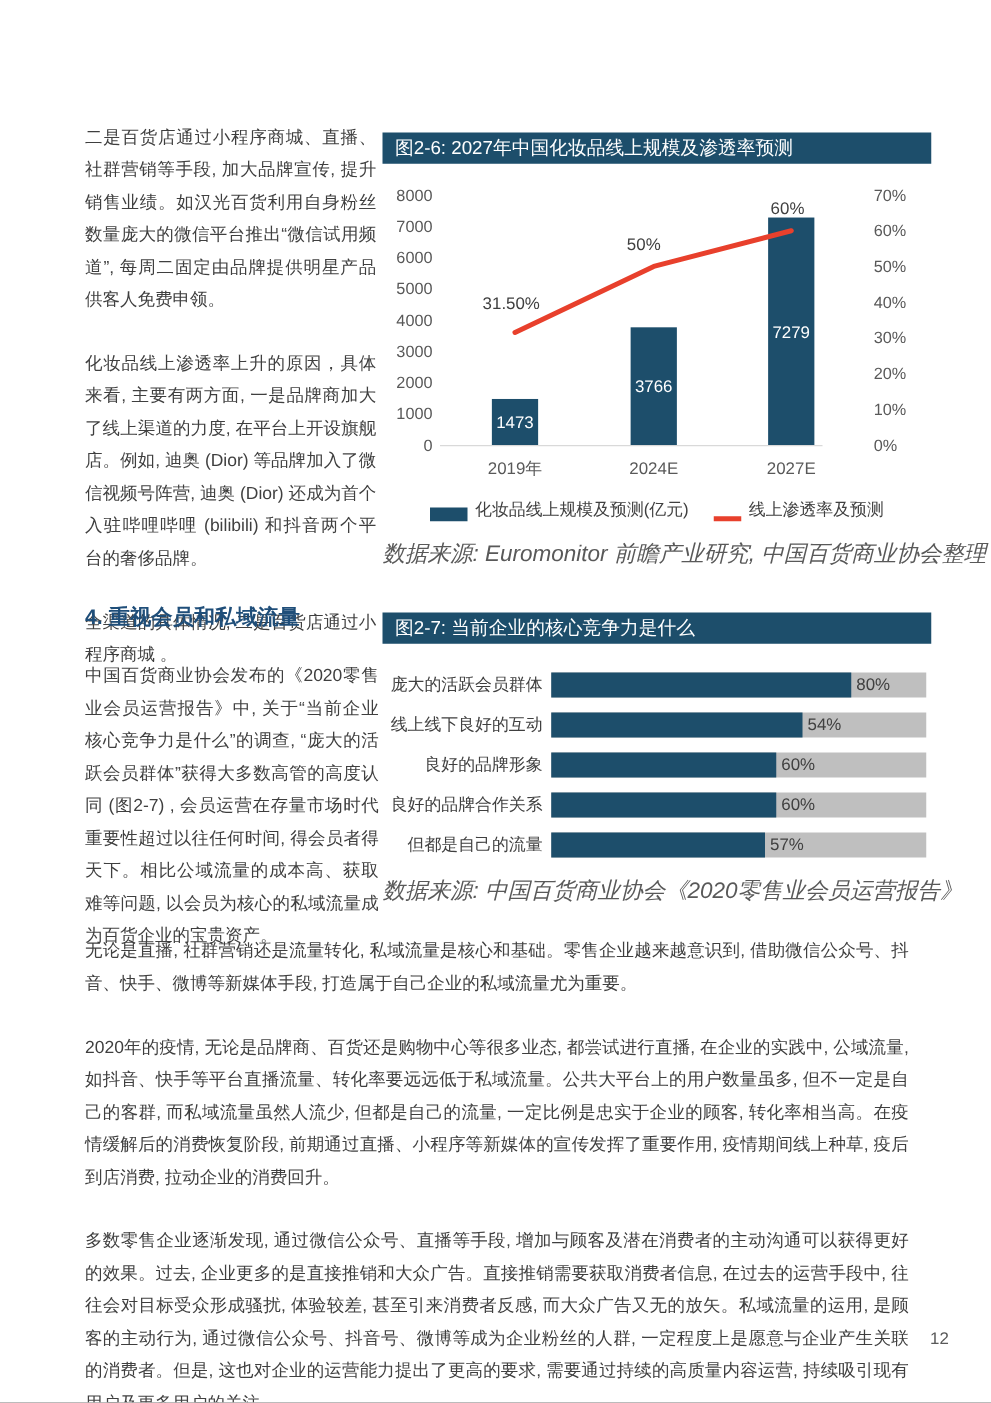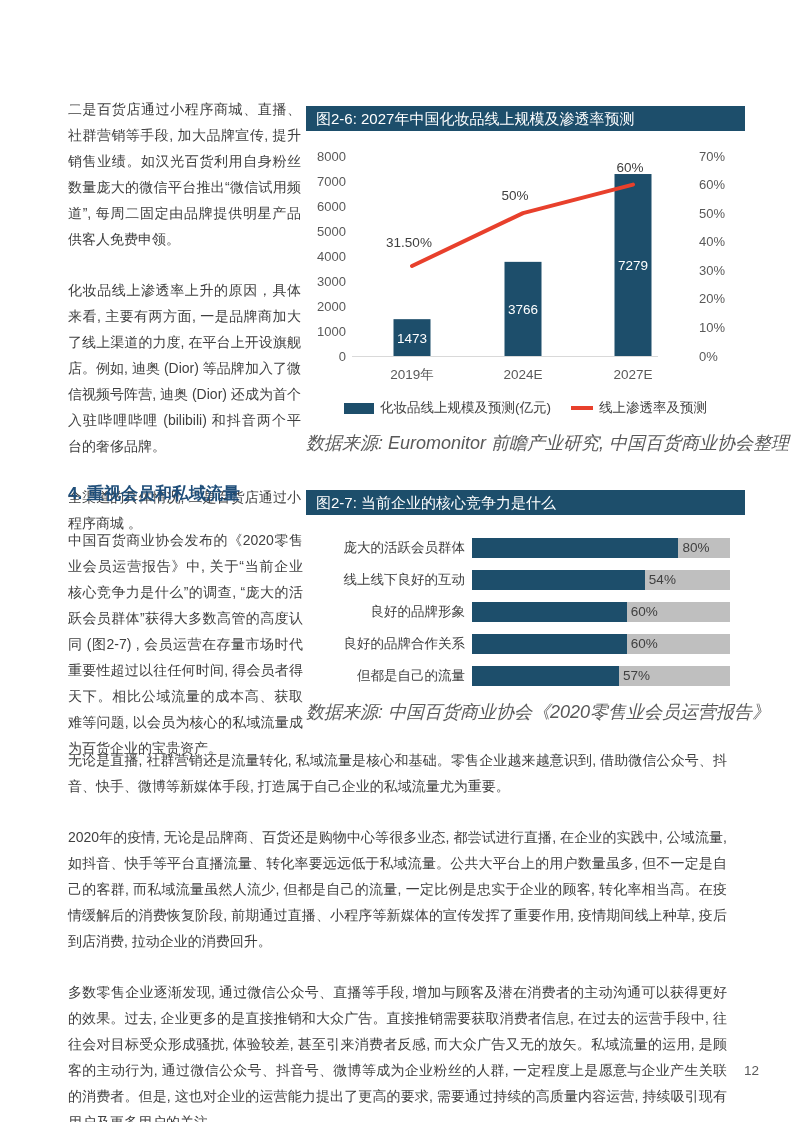--- a/index.html
+++ b/index.html
@@ -26,29 +26,29 @@
     white-space:nowrap; overflow:hidden;
   }
   .fig-source { font-style:italic; color:#595959; font-size:18px; margin-top:14px; white-space:nowrap; }
 
   
   .combo-svg { display:block; margin-top:8px; }
   .combo-svg text.tick { font-size:13px; fill:#595959; }
   .combo-svg text.cat { font-size:13.5px; fill:#595959; }
   .combo-svg text.bar-label { font-size:13.5px; fill:#ffffff; }
   .combo-svg text.pt-label { font-size:13.5px; fill:#404040; }
-  .legend { display:flex; justify-content:center; align-items:center; gap:6px; margin-top:10px; font-size:13.5px; color:#404040; }
+  .legend { display:flex; justify-content:center; align-items:flex-end; gap:6px; margin-top:10px; font-size:13.5px; color:#404040; }
   .legend .swatch-bar { width:30px; height:11px; background:#1d4e6b; }
   .legend .swatch-line { width:22px; height:4px; background:#e8402c; margin-left:14px; }
 
   
-  .hbar-rows { margin-top:23px;margin-left:31px; }
+  .hbar-rows { margin-top:23px; }
   .hbar-row { display:flex; align-items:center; height:20px; margin-bottom:12px; }
   .hbar-label { flex:0 0 135px; padding-right:7px; text-align:right; font-size:13.5px; color:#404040; white-space:nowrap; }
-  .hbar-track { position:relative; width:258px; height:20px; background:#bfbfbf; }
+  .hbar-track { position:relative; width:300px; height:20px; background:#bfbfbf; }
   .hbar-fill { position:absolute; left:0; top:0; bottom:0; background:#1d4e6b; }
   .hbar-value { position:absolute; top:0; line-height:20px; font-size:13.5px; color:#404040; padding-left:4px; }
 
   .bottom-text { position:absolute; left:68px; top:747px; width:659px; }
   .page-number { position:absolute; left:744px; top:1063px; font-size:13.5px; color:#595959; }
 </style>
 </head>
 <body>
 
 <div class="page">

